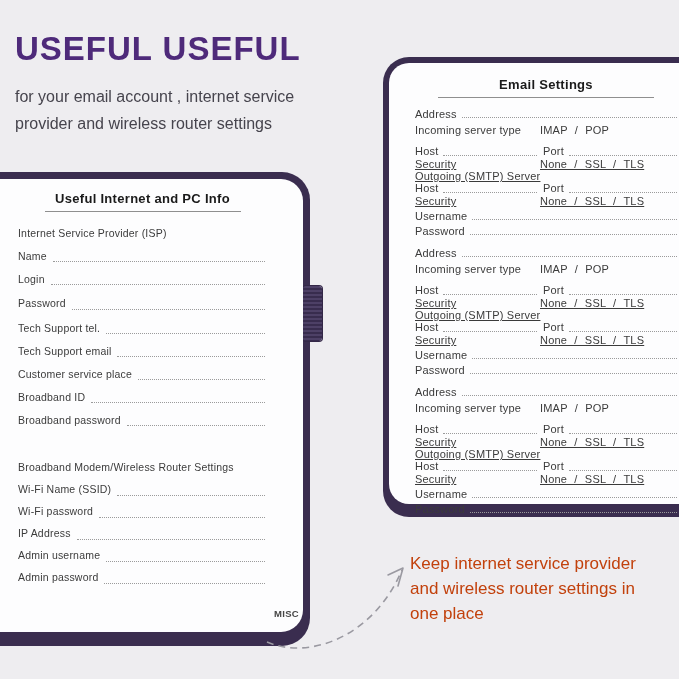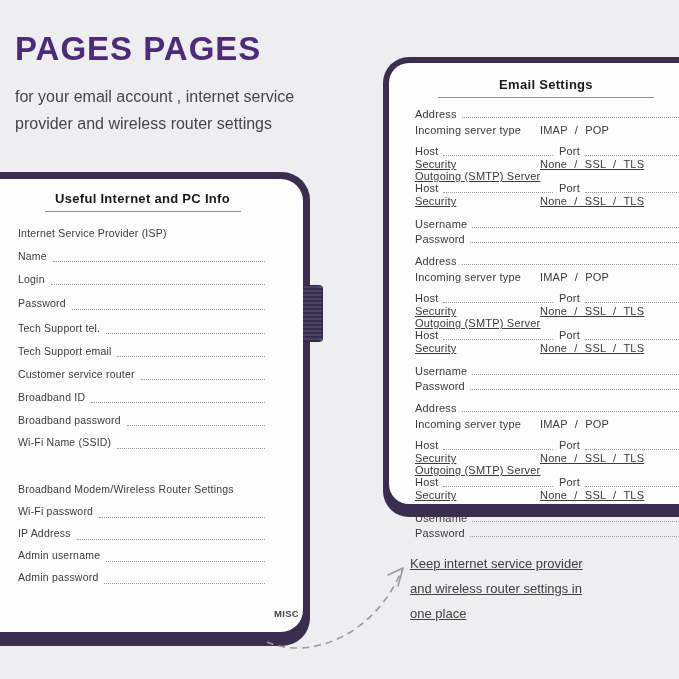--- a/index.html
+++ b/index.html
@@ -37,39 +37,39 @@
   .misc{position:absolute;right:4px;bottom:13px;font-size:9.5px;font-weight:600;color:#454545;letter-spacing:.3px;}
 
   
   .rp-content{position:absolute;left:26px;top:14px;right:16px;}
   .rp-blocks{margin-top:10px;}
   .rrow{display:flex;align-items:flex-start;height:13px;font-size:11px;color:#3b3b3b;letter-spacing:.2px;}
   .rrow.h16{height:16px;}
   .rrow.h15{height:15px;}
   .rrow.h12{height:12px;text-decoration:underline;}
   .rrow.mt6{margin-top:6px;}
-  .rrow.mt3{margin-top:11px;}
+  .rrow.mt3{margin-top:3px;}
   .rrow .rdots{flex:1;border-bottom:1px dotted #9b9b9b;margin:0 0 0 5px;height:9px;}
   .rrow .lbl-col{width:125px;flex:none;}
   .rrow .val{word-spacing:4px;}
-  .hp-l{display:flex;align-items:center;width:144px;flex:none;}
+  .hp-l{display:flex;align-items:center;width:128px;flex:none;}
   .hp-l .rdots{margin-right:6px;}
   .hp-r{display:flex;align-items:center;flex:1;}
 
   
-  .caption{position:absolute;left:410px;top:551px;font-size:13px;line-height:25px;color:#404040;text-decoration:underline;}
+  .caption{position:absolute;left:410px;top:551px;font-size:17px;line-height:25px;color:#c2410c;}
   .arrow-svg{position:absolute;left:253px;top:552px;z-index:5;}
 </style>
 </head>
 <body>
 
 <div class="stage">
 
   <div class="hdr">
-    <h1>PAGES PAGES</h1>
+    <h1>USEFUL USEFUL</h1>
     <div class="sub">
       <div>for your email account , internet service</div>
       <div>provider and wireless router settings</div>
     </div>
   </div>
 
   <div class="cover left-nb">
     <div class="pen-loop"></div>
     <div class="page">
       <div class="lp-content">
@@ -93,38 +93,38 @@
         </div>
         <div class="lp-row">
           <span>Tech Support tel.</span>
             <span class="dots"></span>
         </div>
         <div class="lp-row">
           <span>Tech Support email</span>
             <span class="dots"></span>
         </div>
         <div class="lp-row">
-          <span>Customer service router</span>
+          <span>Customer service place</span>
             <span class="dots"></span>
         </div>
         <div class="lp-row">
           <span>Broadband ID</span>
             <span class="dots"></span>
         </div>
         <div class="lp-row">
           <span>Broadband password</span>
             <span class="dots"></span>
         </div>
 
-        <div class="lp-row tight">
-          <span>Wi-Fi Name (SSID)</span>
-            <span class="dots"></span>
-        </div>
         <div class="lp-row section-gap">
           <span>Broadband Modem/Wireless Router Settings</span>
+        </div>
+        <div class="lp-row tight">
+          <span>Wi-Fi Name (SSID)</span>
+            <span class="dots"></span>
         </div>
         <div class="lp-row tight">
           <span>Wi-Fi password</span>
             <span class="dots"></span>
         </div>
         <div class="lp-row tight">
           <span>IP Address</span>
             <span class="dots"></span>
         </div>
         <div class="lp-row tight">

